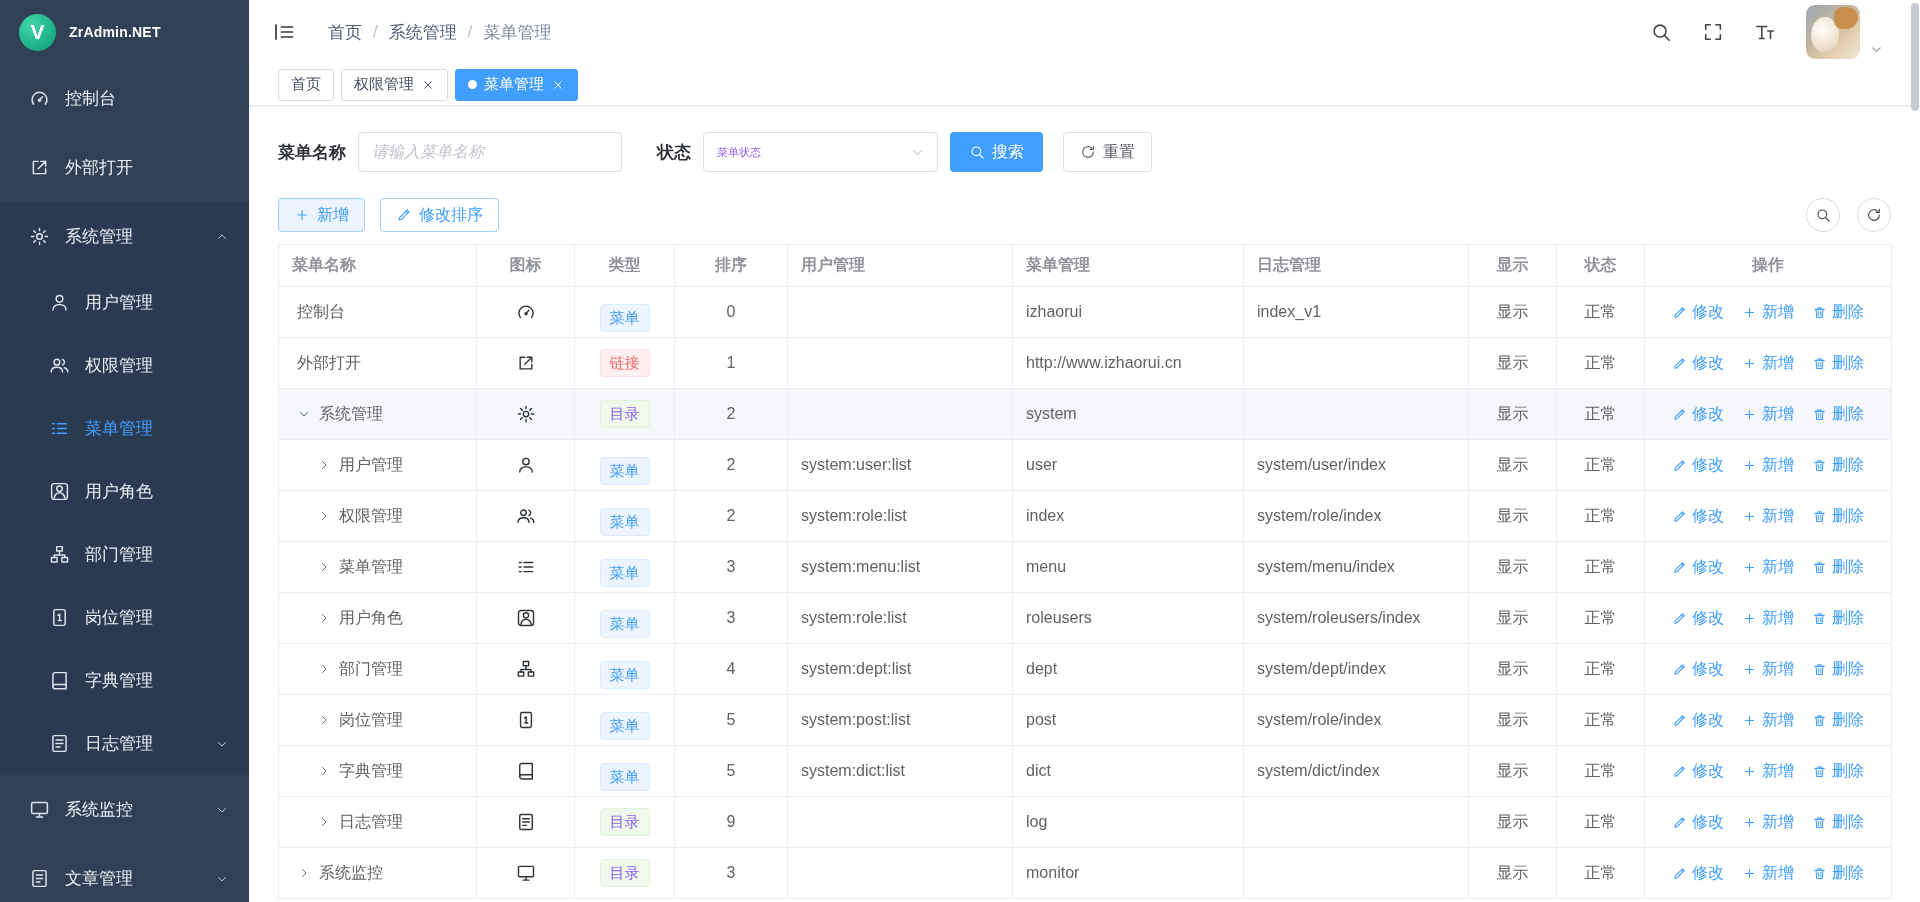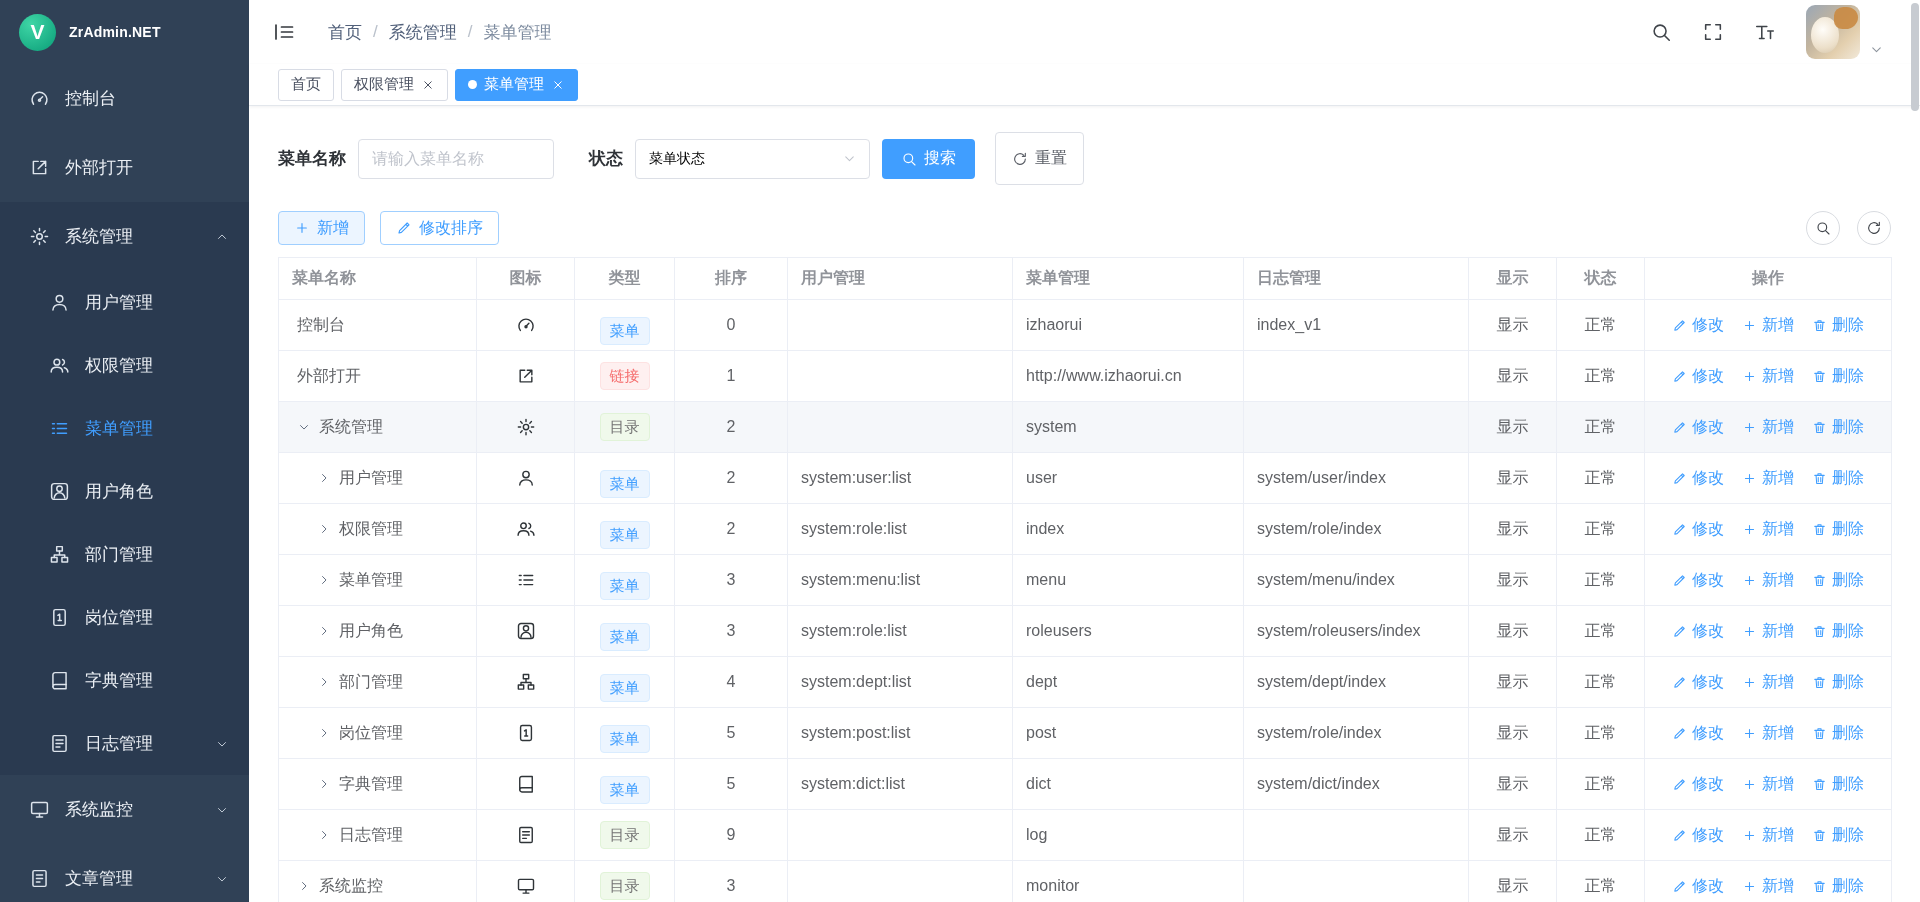--- a/index.html
+++ b/index.html
@@ -42,28 +42,28 @@
 .tab{height:32px;display:flex;align-items:center;gap:7px;padding:0 12px;border:1px solid #d8dce5;border-radius:3px;background:#fff;color:#495060;font-size:15px;cursor:pointer;white-space:nowrap;}
 .tab .x{width:14px;height:14px;cursor:pointer;}
 .tab.active{background:#409eff;border-color:#409eff;color:#fff;}
 .tab .dot{width:9px;height:9px;border-radius:50%;background:#fff;}
 
 
 .content{flex:1;padding:26px 29px 0;overflow:hidden;}
 .filter-row{display:flex;align-items:center;}
 .f-label{font-size:17px;font-weight:bold;color:#2f3338;margin-right:12px;white-space:nowrap;}
 .f-label.status{margin-left:35px;}
-.input{width:196px;height:40px;border:1px solid #dcdfe6;border-radius:4px;padding:0 13px;font-size:16px;color:#606266;outline:none;font-family:inherit;}
+.input{width:264px;height:40px;border:1px solid #dcdfe6;border-radius:4px;padding:0 13px;font-size:16px;color:#606266;outline:none;font-family:inherit;font-style:italic;}
 .input::placeholder{color:#c0c4cc;}
 .select{width:235px;height:40px;border:1px solid #dcdfe6;border-radius:4px;padding:0 12px 0 13px;display:flex;align-items:center;justify-content:space-between;cursor:pointer;background:#fff;margin-left:0;}
-.select .ph{color:#000000;font-size:14px;}
+.select .ph{color:#8b5cf6;font-size:11px;}
 .sel-chev{width:15px;height:15px;color:#c0c4cc;}
 .btn{display:inline-flex;align-items:center;gap:7px;border-radius:4px;font-size:16px;cursor:pointer;font-family:inherit;border:1px solid transparent;white-space:nowrap;}
 .btn-search{margin-left:12px;height:40px;padding:0 18px;background:#409eff;color:#fff;}
-.btn-reset{margin-left:20px;height:53px;padding:6px 16px;background:#fff;border-color:#dcdfe6;color:#5a5e66;}
+.btn-reset{margin-left:20px;height:40px;padding:6px 16px;background:#fff;border-color:#dcdfe6;color:#5a5e66;}
 .b-ic{width:16px;height:16px;}
 .toolbar-row{margin-top:26px;display:flex;align-items:center;}
 .btn-add{height:34px;padding:0 15px;background:#ecf5ff;border-color:#a0cfff;color:#409eff;}
 .btn-sort{height:34px;padding:0 15px;margin-left:15px;background:#fff;border-color:#a0cfff;color:#409eff;}
 .tool-icons{margin-left:auto;display:flex;align-items:center;gap:17px;}
 .circle-btn{width:34px;height:34px;border:1px solid #d9dce1;border-radius:50%;display:flex;align-items:center;justify-content:center;color:#42464c;cursor:pointer;background:#fff;}
 .ci{width:16px;height:16px;}
 
 
 table.grid{margin-top:12px;width:100%;border-collapse:collapse;table-layout:fixed;font-size:16px;color:#606266;}
@@ -74,21 +74,21 @@
 .al-left{text-align:left;}
 tr.hl td{background:#f5f7fa;}
 .name-wrap{display:flex;align-items:center;gap:8px;}
 td.lv0{padding-left:18px;}
 td.lv1{padding-left:38px;}
 .caret{width:14px;height:14px;color:#5f6b7d;cursor:pointer;}
 .row-ic{width:20px;height:20px;color:#2f3438;}
 .tag{display:inline-block;min-width:46px;height:28px;line-height:26px;padding:0 9px;border-radius:4px;font-size:15px;border:1px solid;}
 .tag.menu{color:#409eff;background:#ecf5ff;border-color:#d9ecff;margin-top:12px;}
 .tag.link{color:#f56c6c;background:#fef0f0;border-color:#fde2e2;}
-.tag.dir{color:#737373;background:#f0f9eb;border-color:#e1f3d8;}
+.tag.dir{color:#8b5cf6;background:#f0f9eb;border-color:#e1f3d8;}
 .acts{display:flex;align-items:center;justify-content:center;gap:18px;}
 .act{color:#409eff;display:inline-flex;align-items:center;gap:5px;cursor:pointer;text-decoration:none;font-size:16px;}
 .act .icon{width:15px;height:15px;}
 .scroll-thumb{position:fixed;right:1px;top:3px;width:8px;height:108px;border-radius:4px;background:#c7cbd1;}
 </style>
 </head>
 <body>
 
 <aside class="sidebar">
   <div class="logo-row">

